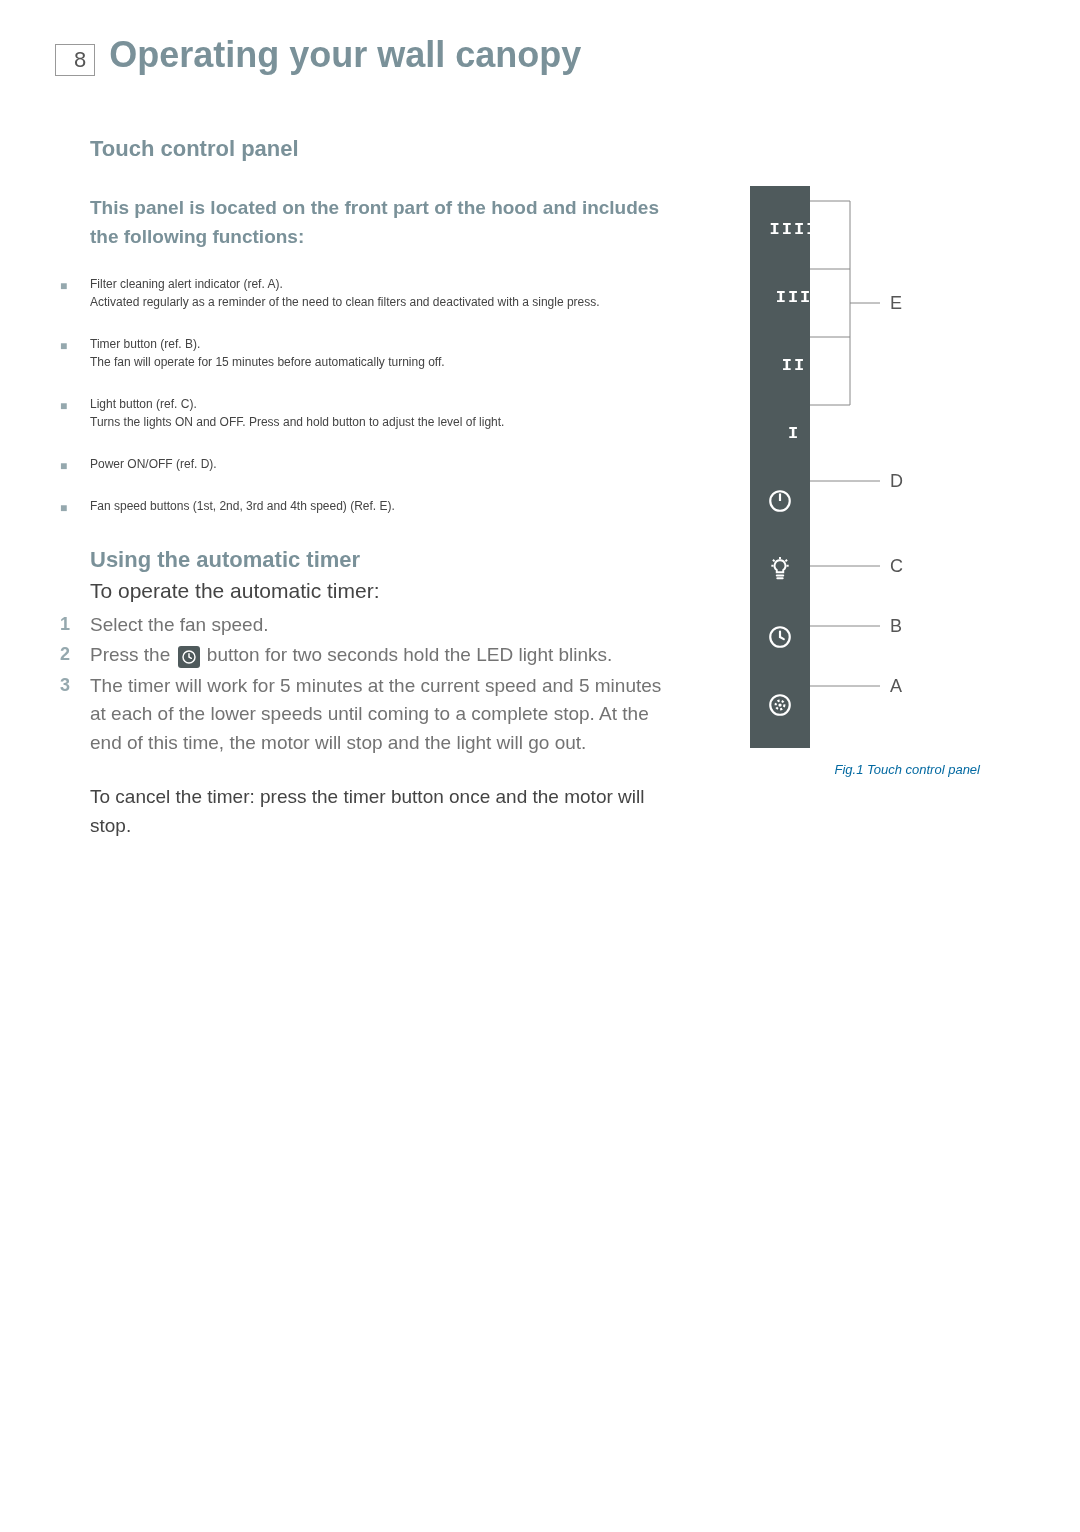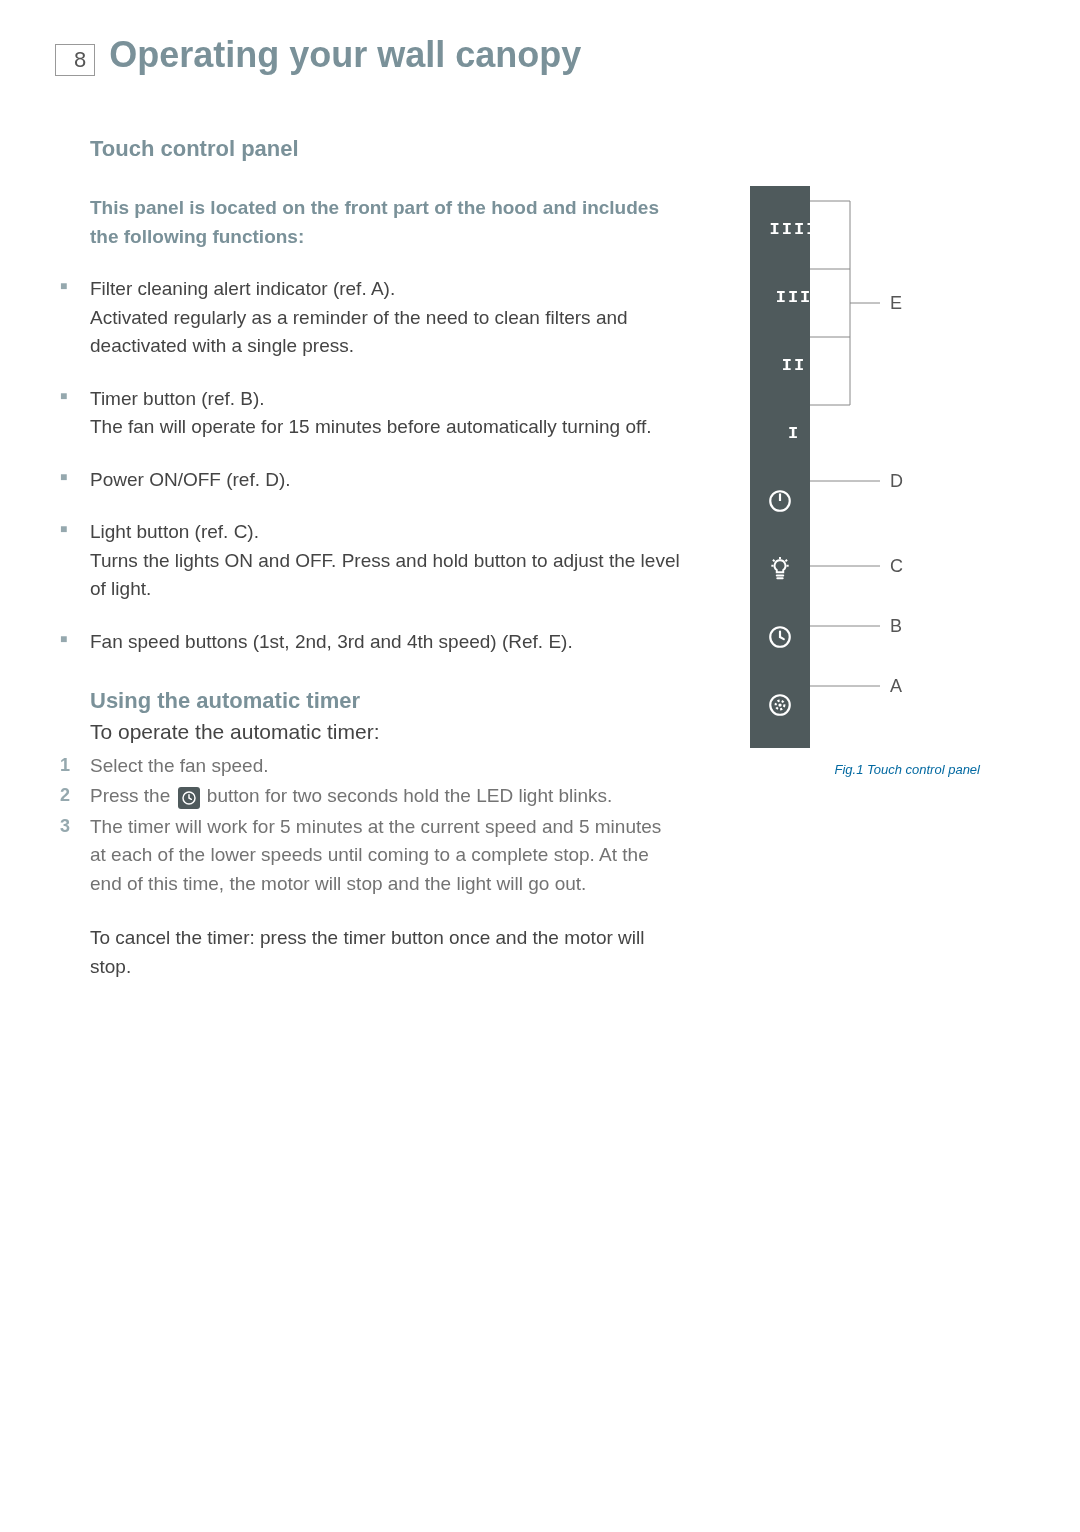--- a/index.html
+++ b/index.html
@@ -56,21 +56,21 @@
       font-size: 19px;
       font-weight: 700;
       line-height: 1.5;
       margin-bottom: 24px;
     }
     ul.bullets { list-style: none; margin-bottom: 32px; }
     ul.bullets > li {
       position: relative;
       padding-left: 0;
       margin-bottom: 24px;
-      font-size: 19px;
+      font-size: 12px;
       line-height: 1.5;
       color: #444;
     }
     ul.bullets > li::before {
       content: "■";
       position: absolute;
       left: -30px;
       top: 2px;
       color: #95a8ae;
       font-size: 12px;
@@ -182,25 +182,25 @@
     <ul class="bullets">
       <li>
         <span class="bi-lead">Filter cleaning alert indicator (ref. A).</span>
         <span class="bi-desc">Activated regularly as a reminder of the need to clean filters and deactivated with a single press.</span>
       </li>
       <li>
         <span class="bi-lead">Timer button (ref. B).</span>
         <span class="bi-desc">The fan will operate for 15 minutes before automatically turning off.</span>
       </li>
       <li>
-        <span class="bi-lead">Power ON/OFF (ref. D).</span>
-      </li>
-      <li>
         <span class="bi-lead">Light button (ref. C).</span>
         <span class="bi-desc">Turns the lights ON and OFF. Press and hold button to adjust the level of light.</span>
+      </li>
+      <li>
+        <span class="bi-lead">Power ON/OFF (ref. D).</span>
       </li>
       <li>
         <span class="bi-lead">Fan speed buttons (1st, 2nd, 3rd and 4th speed) (Ref. E).</span>
       </li>
     </ul>
 
     <div class="section-title tight">Using the automatic timer</div>
     <div class="timer-intro">To operate the automatic timer:</div>
 
     <ol class="steps">

